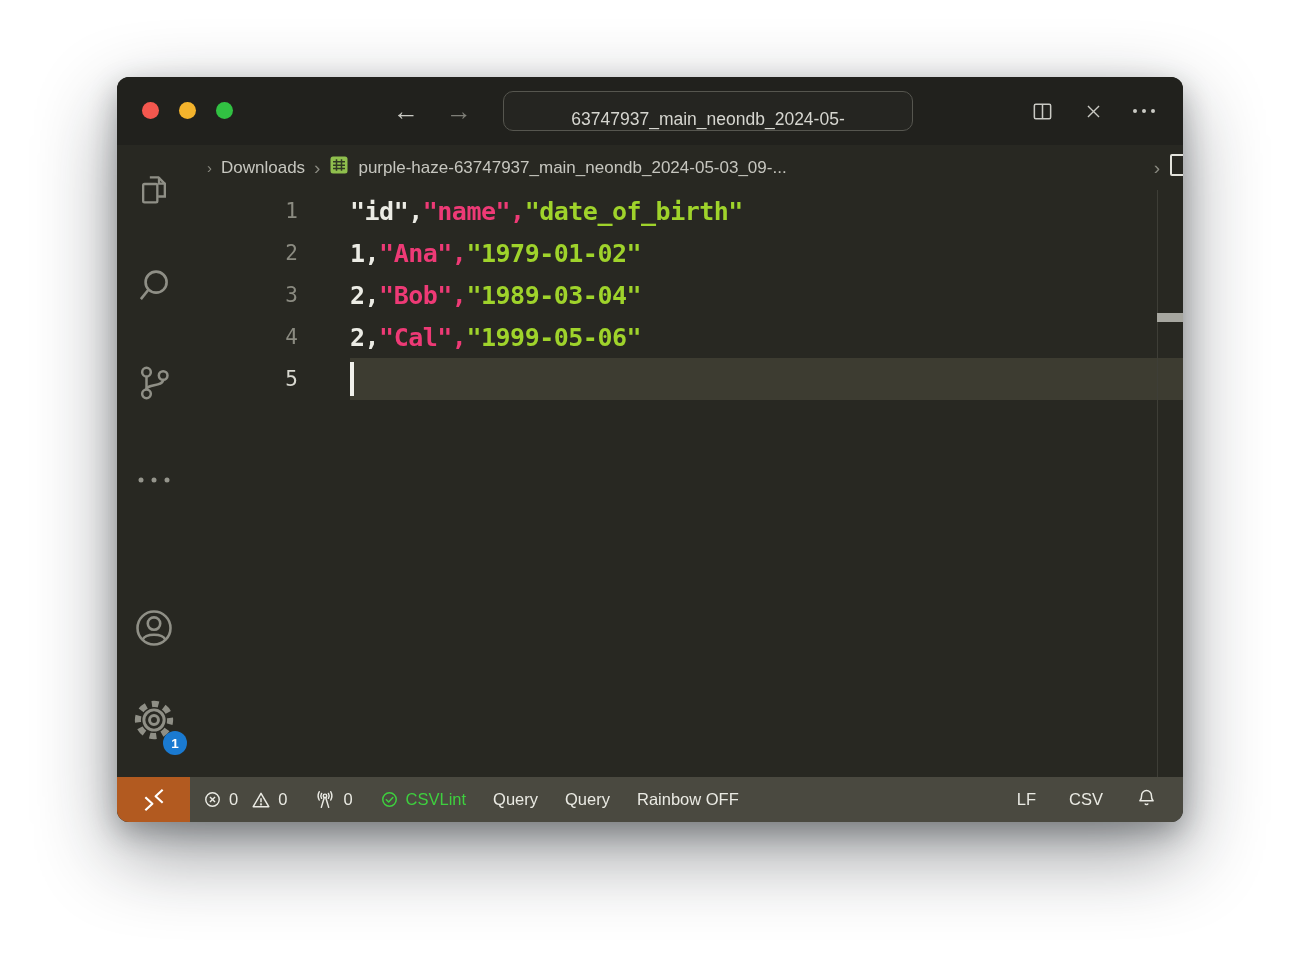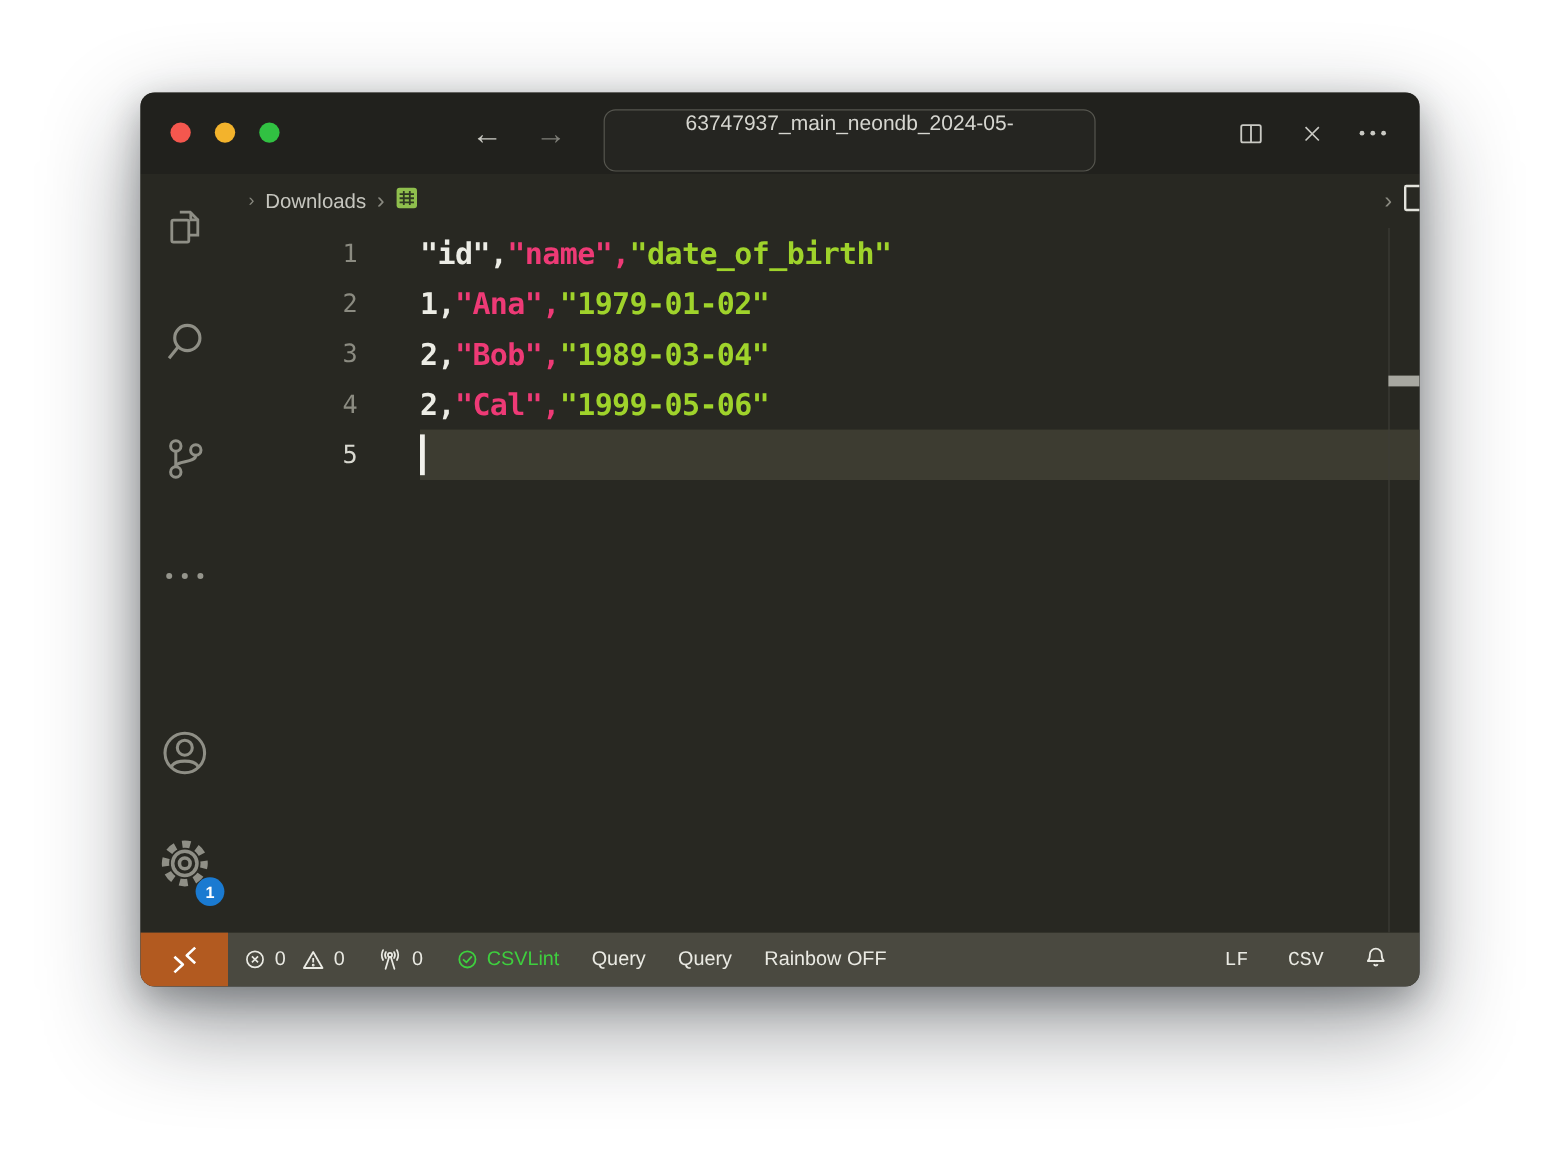--- a/index.html
+++ b/index.html
@@ -14,23 +14,23 @@
   }
 
   
   .titlebar { height:68px; flex:none; background:#21211d; position:relative; }
   .lights { position:absolute; left:25px; top:25px; display:flex; gap:20px; }
   .light { width:17px; height:17px; border-radius:50%; }
   .light.red { background:#f4574e; } .light.yellow { background:#f3b32c; } .light.green { background:#31c142; }
   .nav { position:absolute; left:276px; top:0; height:68px; display:flex; gap:27px; align-items:center;
          font-size:26px; }
   .nav .back { color:#c9c9c3; } .nav .fwd { color:#7f7f78; }
-  .titlebox { position:absolute; left:386px; top:14px; width:410px; height:52px;
+  .titlebox { position:absolute; left:386px; top:14px; width:410px; height:40px;
               border:1.5px solid #56564f; border-radius:10px; background:#252521;
-              display:flex; align-items:flex-start; justify-content:center; overflow:hidden;
+              display:flex; align-items:flex-end; justify-content:center; overflow:hidden;
               color:#d6d6d0; font-size:17.5px; white-space:nowrap; }
   .tb-actions { position:absolute; right:28px; top:0; height:68px; display:flex; gap:30px; align-items:center; }
   .tb-actions svg { display:block; }
   .dots3 { display:flex; gap:5px; }
   .dots3 i { width:4px; height:4px; border-radius:50%; background:#c9c9c3; }
 
   
   .bodyrow { flex:1; display:flex; min-height:0; position:relative; background:#282822; }
 
   .activitybar { width:73px; flex:none; position:relative; }
@@ -64,21 +64,21 @@
 
   
   .statusbar { height:45px; flex:none; background:#4a4940; display:flex; align-items:center;
                color:#eaeae3; font-size:16.5px; white-space:nowrap; }
   .remote { width:73px; height:100%; flex:none; background:#b25a20;
             display:flex; align-items:center; justify-content:center; }
   .sb-left { display:flex; align-items:center; gap:27px; margin-left:13px; }
   .sb-item { display:flex; align-items:center; gap:7px; }
   .sb-pair { display:flex; align-items:center; gap:13px; }
   .csvlint { color:#3ecf3e; }
-  .sb-right { margin-left:auto; display:flex; align-items:center; gap:33px; margin-right:26px;font-family:Liberation Mono, monospace; }
+  .sb-right { margin-left:auto; display:flex; align-items:center; gap:33px; margin-right:26px; }
   svg { flex:none; }
 </style>
 </head>
 <body>
 
 <div class="window">
 
   <div class="titlebar">
     <div class="lights">
       <span class="light red"></span>
@@ -170,20 +170,21 @@
             <rect x="1.5" y="1.5" width="17" height="17" rx="2.5" fill="#8fbf4d"></rect>
             <g stroke="#303a23" stroke-width="1.5">
               <line x1="4" y1="6.8" x2="16" y2="6.8"></line>
                 <line x1="4" y1="10.2" x2="16" y2="10.2"></line>
               <line x1="4" y1="13.6" x2="16" y2="13.6"></line>
               <line x1="7.5" y1="4.2" x2="7.5" y2="15.8"></line>
                 <line x1="12.5" y1="4.2" x2="12.5" y2="15.8"></line>
             </g>
           </svg>
         </span>
+        <span>purple-haze-63747937_main_neondb_2024-05-03_09-...</span>
         <span class="bc-right">
           <span class="bc-chev">›</span>
           <span>
             <svg width="24" height="24" viewBox="0 0 24 24" fill="none" stroke="#e3e3dc" stroke-width="2">
               <rect x="2" y="2" width="22" height="20" rx="1"></rect>
             </svg>
           </span>
         </span>
       </div>
 

